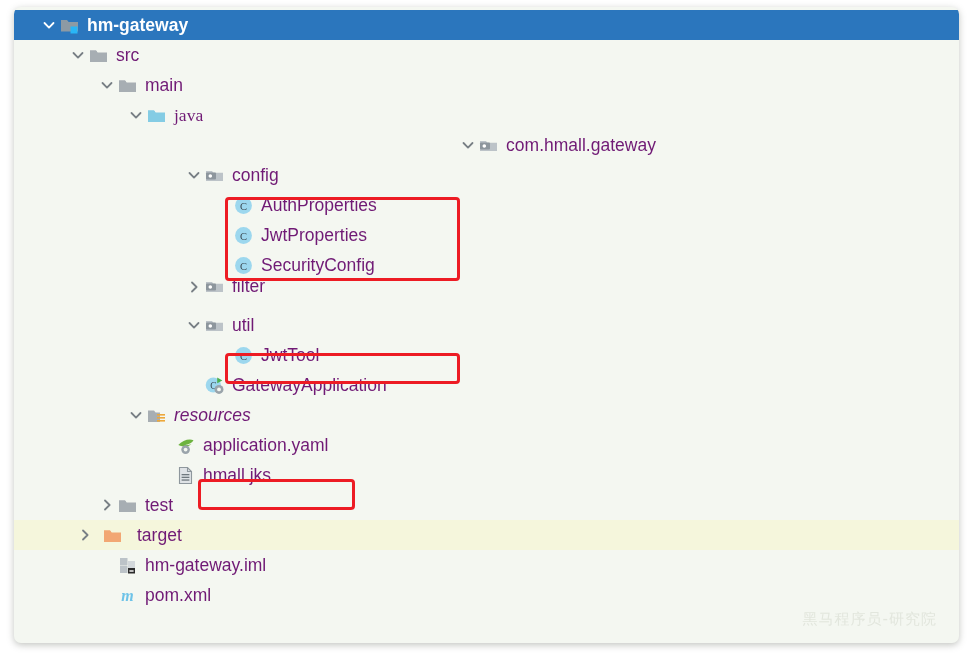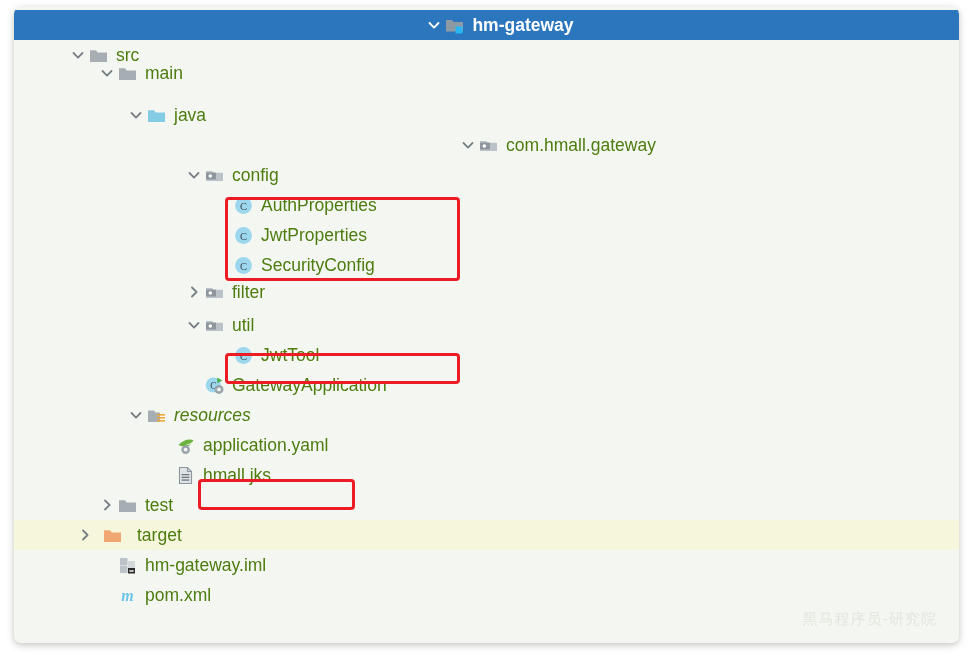--- a/index.html
+++ b/index.html
@@ -23,28 +23,27 @@
 
   .tree { position: relative; width: 100%; height: 100%; }
 
   .row {
     position: absolute;
     left: 0; right: 0;
     height: 30px;
     display: flex;
     align-items: center;
     font-size: 17.5px;
-    color: #4d7c0f;
+    color: #701a75;
     white-space: nowrap;
   }
   .row.selected {
     background: #2b76bd;
     color: #ffffff;
     font-weight: bold;
-    justify-content: center;
   }
   .row.excluded-hl { background: #f5f6dc; }
 
   .twisty {
     position: relative;
     width: 20px; height: 20px;
     flex: 0 0 20px;
   }
   .twisty svg { display: block; }
 
@@ -105,36 +104,36 @@
           </svg>
         </div>
         <div class="icon">
           <svg width="21" height="21" viewBox="0 0 21 21">
             <path d="M2 5.5h6l1.6 2H19v9.5H2z" fill="#a7aeb3"></path>
             <path d="M2 5.5h6l1.6 2H2z" fill="#a7aeb3"></path>
           </svg>
         </div>
         <span class="label">src</span>
       </div>
-      <div class="row" style="top: 51px;">
+      <div class="row" style="top: 63px;">
         <div style="flex: 0 0 83px;"></div>
         <div class="twisty">
           <svg width="20" height="20" viewBox="0 0 20 20">
             <path d="M5.5 8 L10 12.6 L14.5 8" fill="none" stroke="#787f85" stroke-width="1.8" stroke-linecap="round" stroke-linejoin="round"></path>
           </svg>
         </div>
         <div class="icon">
           <svg width="21" height="21" viewBox="0 0 21 21">
             <path d="M2 5.5h6l1.6 2H19v9.5H2z" fill="#a7aeb3"></path>
             <path d="M2 5.5h6l1.6 2H2z" fill="#a7aeb3"></path>
           </svg>
         </div>
         <span class="label">main</span>
       </div>
-      <div class="row" style="top: 93px;">
+      <div class="row" style="top: 93px; font-family: Liberation Serif, serif;">
         <div style="flex: 0 0 112px;"></div>
         <div class="twisty">
           <svg width="20" height="20" viewBox="0 0 20 20">
             <path d="M5.5 8 L10 12.6 L14.5 8" fill="none" stroke="#787f85" stroke-width="1.8" stroke-linecap="round" stroke-linejoin="round"></path>
           </svg>
         </div>
         <div class="icon">
           <svg width="21" height="21" viewBox="0 0 21 21">
             <path d="M2 5.5h6l1.6 2H19v9.5H2z" fill="#84cce4"></path>
             <path d="M2 5.5h6l1.6 2H2z" fill="#84cce4"></path>
@@ -200,21 +199,21 @@
         <div style="flex: 0 0 199px;"></div>
         <div class="twisty"></div>
         <div class="icon">
           <svg width="21" height="21" viewBox="0 0 21 21">
             <circle cx="10.5" cy="10.5" r="8.4" fill="#9cd7ee"></circle>
             <text x="10.5" y="14.6" font-size="10.5" font-family="Liberation Serif, serif" fill="#3b4a52" text-anchor="middle">C</text>
           </svg>
         </div>
         <span class="label">SecurityConfig</span>
       </div>
-      <div class="row" style="top: 270px;">
+      <div class="row" style="top: 260px; align-items: flex-end;">
         <div style="flex: 0 0 170px;"></div>
         <div class="twisty">
           <svg width="20" height="20" viewBox="0 0 20 20">
             <path d="M8 5.5 L12.6 10 L8 14.5" fill="none" stroke="#787f85" stroke-width="1.8" stroke-linecap="round" stroke-linejoin="round"></path>
           </svg>
         </div>
         <div class="icon">
           <svg width="21" height="21" viewBox="0 0 21 21">
             <path d="M2 6h6l1.4 1.8H19V16H2z" fill="#bcc3c8"></path>
             <rect x="2" y="7.5" width="10" height="7" rx="1" fill="#8d969d"></rect>

